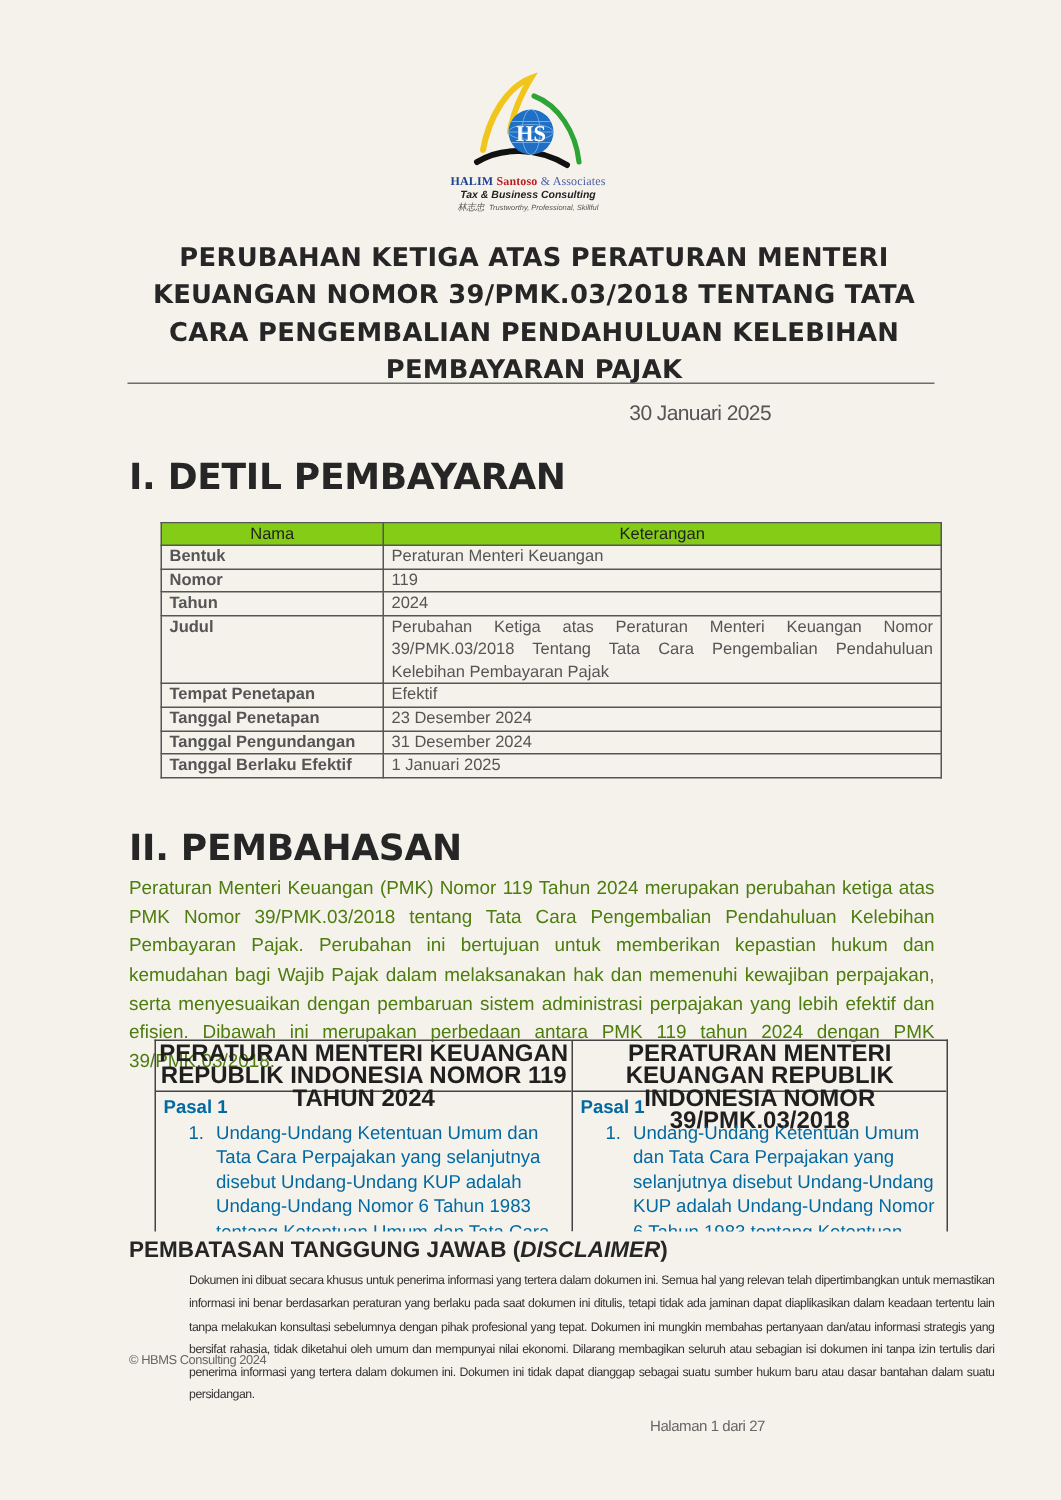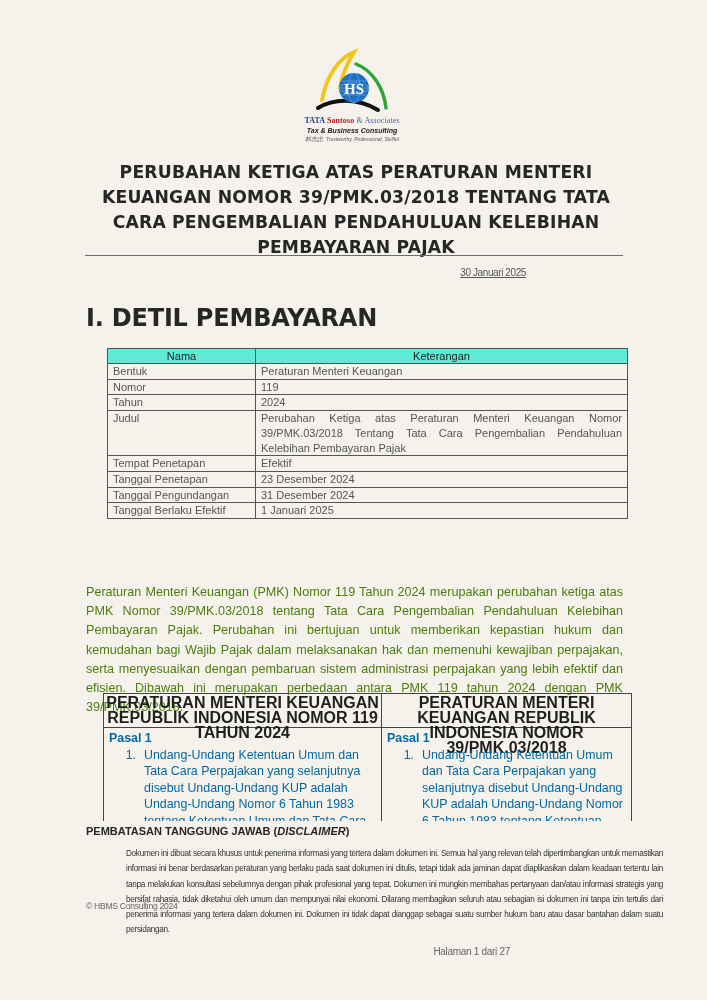--- a/index.html
+++ b/index.html
@@ -24,43 +24,43 @@
     .logo-tag { font-size: 5px; font-style: italic; color: #555; line-height: 8px; white-space: nowrap; }
     .logo-tag .cn { font-size: 6px; margin-right: 3px; }
 
     
     .doc-title {
       position: absolute; left: 88px; top: 160px; width: 536px;
       text-align: center; font-size: 17.2px; font-weight: bold; line-height: 25px;
       color: #262626; letter-spacing: 0.2px; font-family: "DejaVu Sans", sans-serif;
     }
     .title-rule { position: absolute; left: 85px; top: 255px; width: 538px; height: 0; border-top: 1px solid #6d6d6d; }
-    .doc-date { position: absolute; right: 68px; top: 267px; font-size: 10px; color: #555; letter-spacing: -0.4px; text-decoration: underline; }
+    .doc-date { position: absolute; right: 80px; top: 267px; font-size: 14px; color: #555; letter-spacing: -0.4px; }
 
     
     .section-h {
       position: absolute; left: 86px; font-size: 24px; font-weight: bold;
       color: #262626; font-family: "DejaVu Sans", sans-serif; letter-spacing: -0.2px;
     }
     #sec1 { top: 304px; }
     #sec2 { top: 551px; }
 
     
     table.detail {
       position: absolute; left: 107px; top: 348px; width: 521px;
       border-collapse: collapse; font-size: 11px; color: #555;
     }
     table.detail th {
-      background: #5eead4; font-weight: normal; color: #222; height: 14px; padding: 0; line-height: 14px;
+      background: #84cc16; font-weight: normal; color: #222; height: 14px; padding: 0; line-height: 14px;
       border: 1px solid #555;
     }
     table.detail td {
       border: 1px solid #555; padding: 0 5px; line-height: 14.7px; vertical-align: top;
     }
-    table.detail td.k { width: 137px; }
+    table.detail td.k { width: 137px; font-weight: bold; }
     table.detail td.v.just { text-align: justify; text-align-last: left; }
 
     
     .para {
       position: absolute; left: 86px; top: 583px; width: 537px;
       font-size: 12.6px; line-height: 19.2px; text-align: justify; color: #4d7c0f;
     }
 
     
     .cmp {
@@ -75,21 +75,21 @@
       font-size: 16px; font-weight: bold; line-height: 15px; padding-top: 1px; color: #1f1f1f;
     }
     .cmp .cell { padding: 2px 5px; font-size: 12.4px; line-height: 16.6px; color: #0369a1; }
     .cmp .pasal { font-weight: bold; }
     .cmp .item { display: flex; }
     .cmp .item .num { width: 27px; text-align: right; padding-right: 8px; flex: none; }
     .cmp .item .txt { flex: 1; }
 
     
     .disc-title {
-      position: absolute; left: 86px; top: 825px; font-size: 11px; font-weight: bold; color: #262626;
+      position: absolute; left: 86px; top: 825px; font-size: 15px; font-weight: bold; color: #262626;
     }
     .disc-text {
       position: absolute; left: 86px; top: 846px; width: 537px;
       font-size: 8.2px; line-height: 15.3px; text-align: justify; color: #333; letter-spacing: -0.3px; margin-left: 40px;
     }
 
     
     .footer-left { position: absolute; left: 86px; top: 901px; font-size: 8.6px; color: #666; letter-spacing: -0.3px; }
     .footer-right { position: absolute; right: 84px; top: 946px; font-size: 10px; color: #666; letter-spacing: -0.3px; }
   </style>
@@ -111,21 +111,21 @@
       <g stroke="#8fc3f0" stroke-width="0.6" fill="none" opacity="0.8">
         <ellipse cx="42" cy="40" rx="15" ry="5"></ellipse>
         <ellipse cx="42" cy="40" rx="6" ry="15"></ellipse>
         <line x1="27" y1="40" x2="57" y2="40"></line>
         <line x1="29" y1="33" x2="55" y2="33"></line>
         <line x1="29" y1="47" x2="55" y2="47"></line>
       </g>
       <text x="42" y="46" text-anchor="middle" font-family="Liberation Serif, serif" font-size="15" font-weight="bold" fill="#ffffff">HS</text>
     </svg>
     <div class="logo-name">
-      <span class="bold">TATA </span><span class="red">Santoso</span><span class="light"> &amp; Associates</span>
+      <span class="bold">HALIM </span><span class="red">Santoso</span><span class="light"> &amp; Associates</span>
     </div>
     <div class="logo-sub">Tax &amp; Business Consulting</div>
     <div class="logo-tag">
       <span class="cn">林志忠</span><span>Trustworthy, Professional, Skillful</span>
     </div>
   </div>
 
   <div class="doc-title">PERUBAHAN KETIGA ATAS PERATURAN MENTERI KEUANGAN NOMOR 39/PMK.03/2018 TENTANG TATA CARA PENGEMBALIAN PENDAHULUAN KELEBIHAN PEMBAYARAN PAJAK</div>
   <div class="title-rule"></div>
   <div class="doc-date">30 Januari 2025</div>
@@ -168,20 +168,21 @@
         <td class="k">Tanggal Pengundangan</td>
         <td class="v">31 Desember 2024</td>
       </tr>
       <tr>
         <td class="k">Tanggal Berlaku Efektif</td>
         <td class="v">1 Januari 2025</td>
       </tr>
     </tbody>
   </table>
 
+  <div class="section-h" id="sec2">II. PEMBAHASAN</div>
   <div class="para">Peraturan Menteri Keuangan (PMK) Nomor 119 Tahun 2024 merupakan perubahan ketiga atas PMK Nomor 39/PMK.03/2018 tentang Tata Cara Pengembalian Pendahuluan Kelebihan Pembayaran Pajak. Perubahan ini bertujuan untuk memberikan kepastian hukum dan kemudahan bagi Wajib Pajak dalam melaksanakan hak dan memenuhi kewajiban perpajakan, serta menyesuaikan dengan pembaruan sistem administrasi perpajakan yang lebih efektif dan efisien. Dibawah ini merupakan perbedaan antara PMK 119 tahun 2024 dengan PMK 39/PMK.03/2018.</div>
 
   <div class="cmp">
     <div class="col left">
       <div class="head">PERATURAN MENTERI KEUANGAN REPUBLIK INDONESIA NOMOR 119 TAHUN 2024</div>
       <div class="cell">
         <div class="pasal">Pasal 1</div>
         <div class="item">
           <span class="num">1.</span>
           <span class="txt">Undang-Undang Ketentuan Umum dan Tata Cara Perpajakan yang selanjutnya disebut Undang-Undang KUP adalah Undang-Undang Nomor 6 Tahun 1983 tentang Ketentuan Umum dan Tata Cara Perpajakan</span>

